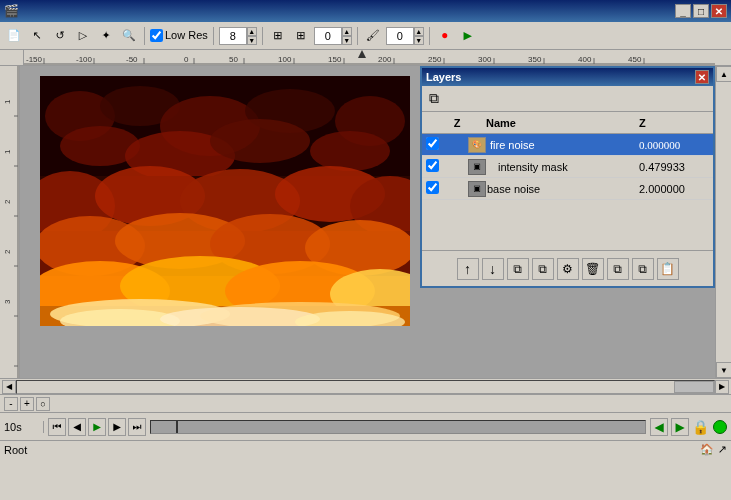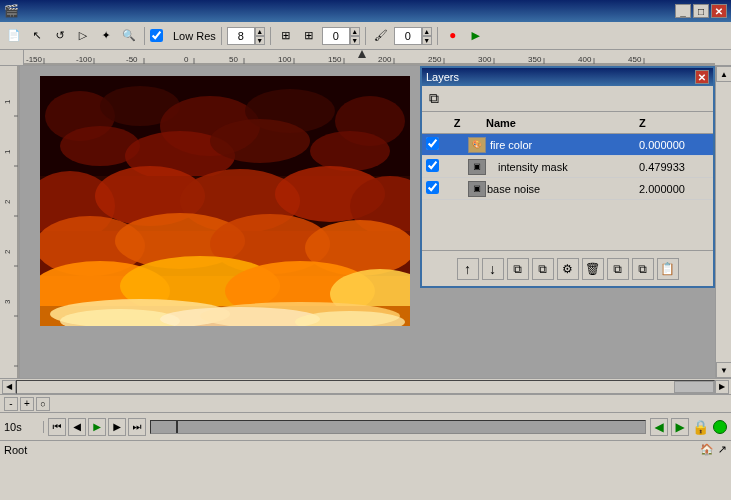--- a/index.html
+++ b/index.html
@@ -33,21 +33,21 @@
       border-bottom: 1px solid #999;
       display: flex; align-items: center; padding: 2px 4px; gap: 3px;
       flex-wrap: nowrap;
     }
     .toolbar-sep { width: 1px; height: 18px; background: #999; margin: 0 2px; }
     .toolbar-btn {
       width: 20px; height: 20px; background: #d4d0c8;
       border: 1px solid transparent; display: flex; align-items: center; justify-content: center;
       cursor: pointer; font-size: 11px;
     }
-    .toolbar-checkbox { display: flex; align-items: center; gap: 10px; }
+    .toolbar-checkbox { display: flex; gap: 2px; }
     .toolbar-label { font-size: 11px; }
     .toolbar-spinner {
       display: flex; align-items: center;
     }
     .spinner-input {
       width: 28px; height: 18px; border: 1px solid #999; background: white;
       font-size: 11px; text-align: center;
     }
     .spinner-arrows { display: flex; flex-direction: column; }
     .spinner-arrow { width: 10px; height: 9px; background: #d4d0c8; border: 1px solid #999; display: flex; align-items: center; justify-content: center; font-size: 7px; cursor: pointer; }
@@ -306,42 +306,42 @@
         <ellipse cx="80" cy="245" rx="60" ry="12" fill="#ffeeaa" opacity="0.8"></ellipse>
         <ellipse cx="200" cy="243" rx="80" ry="12" fill="#fff0cc" opacity="0.7"></ellipse>
         <ellipse cx="310" cy="246" rx="55" ry="11" fill="#ffeeaa" opacity="0.75"></ellipse>
       </svg>
     </div>
   </div>
 
   <div id="layers-panel" style="position:absolute; top:0; right:16px; width:295px; background:#d4d0c8; border:2px solid #3a6ea5; z-index:10;">
 
     <div id="layers-titlebar" style="height:18px; background:linear-gradient(to bottom, #0a246a, #3a6ea5); display:flex; align-items:center; justify-content:space-between; padding:0 4px;">
-      <span style="color:white; font-size:11px; font-weight:normal;">Layers</span>
+      <span style="color:white; font-size:11px; font-weight:bold;">Layers</span>
       <div id="layers-close" style="color:white; font-size:10px; cursor:pointer; background:#c0392b; border:1px solid #888; width:14px; height:14px; display:flex; align-items:center; justify-content:center;">✕</div>
     </div>
 
     <div style="height:26px; background:#d4d0c8; border-bottom:1px solid #999; display:flex; align-items:center; padding:2px; gap:2px;">
       <div class="toolbar-btn" style="font-size:14px;">⧉</div>
     </div>
 
     <div style="display:flex; align-items:center; background:#d4d0c8; border-bottom:1px solid #999; height:22px; padding:0 4px; font-weight:bold; font-size:11px;">
       <div style="width:20px;"></div>
       <div style="width:22px; text-align:center;">Z</div>
       <div style="width:18px;"></div>
       <div style="flex:1;">Name</div>
       <div style="width:70px;">Z</div>
     </div>
 
     <div class="layer-row selected" style="display:flex; align-items:center; height:22px; padding:0 4px; background:#316ac5; color:white;">
       <div style="width:20px;"><input type="checkbox" checked="" style="width: 13px; height: 13px;"></div>
       <div style="width:22px; text-align:center; font-size:10px;"></div>
       <div style="width:18px; height:16px; background:#c0a060; border:1px solid #888; display:flex; align-items:center; justify-content:center; font-size:8px;">🎨</div>
-      <div style="flex:1; padding-left:4px;">fire color</div>
-      <div style="width:70px;">0.000000</div>
+      <div style="flex:1; padding-left:4px;">fire noise</div>
+      <div style="width:70px;font-family:Liberation Serif, serif;">0.000000</div>
     </div>
 
     <div class="layer-row" style="display:flex; align-items:center; height:22px; padding:0 4px; border-bottom:1px solid #ccc;">
       <div style="width:20px;"><input type="checkbox" checked="" style="width: 13px; height: 13px;"></div>
       <div style="width:22px; text-align:center; font-size:10px;"></div>
       <div style="width:18px; height:16px; background:#888; border:1px solid #666; display:flex; align-items:center; justify-content:center; font-size:8px;">▣</div>
       <div style="flex:1; padding-left:12px;">intensity mask</div>
       <div style="width:70px;">0.479933</div>
     </div>
 

